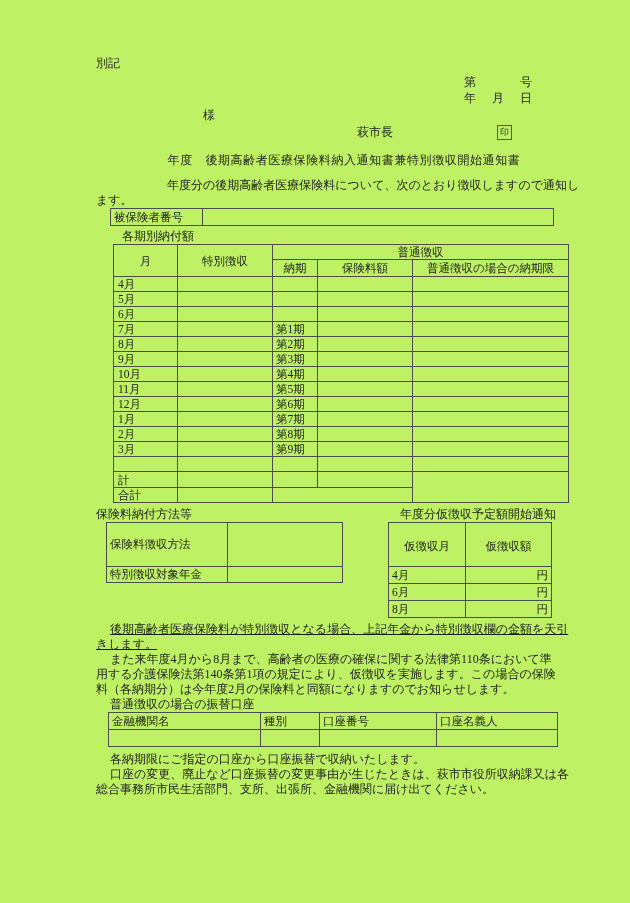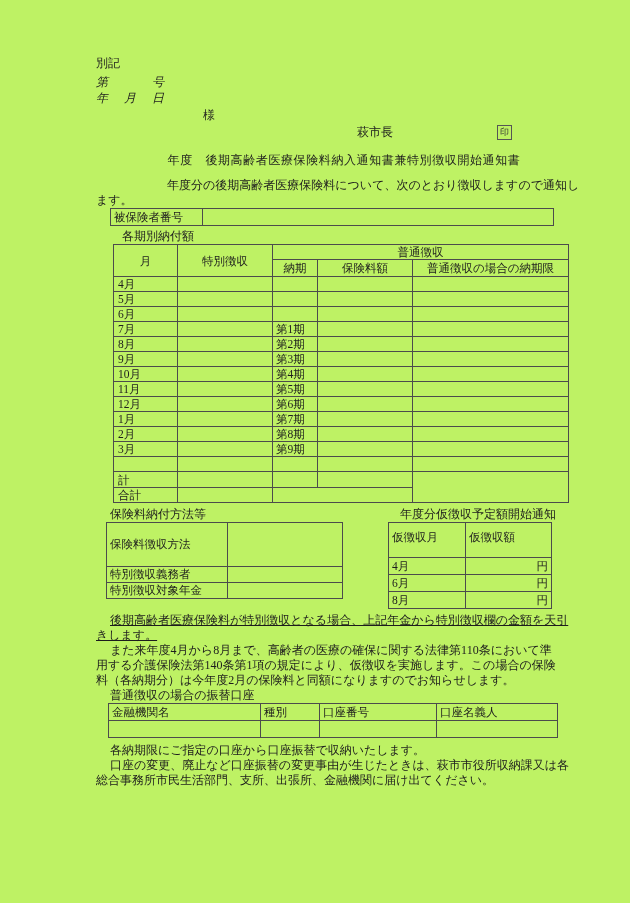--- a/index.html
+++ b/index.html
@@ -8,21 +8,21 @@
     width:630px;height:903px;
     background:#bef264;
     box-sizing:border-box;
     padding:55px 62px 0 96px;
     font-family:"Liberation Serif","DejaVu Serif",serif;
     font-size:12px;color:#1d1d1d;
     overflow:hidden;
   }
   .ln{height:17px;line-height:17px;white-space:pre;}
   .small-ln{height:16px;line-height:16px;}
-  .right-block{text-align:left;padding-right:34px;margin-top:2px;letter-spacing:2px;font-style:italic;}
+  .right-block{text-align:right;padding-right:34px;margin-top:2px;letter-spacing:2px;}
   .addressee{padding-left:107px;margin-top:1px;height:16px;line-height:16px;}
   .issuer{padding-left:261px;height:18px;line-height:18px;}
   .seal{
     display:inline-block;margin-left:104px;
     border:1px solid #555;
     width:13px;height:13px;line-height:13px;
     text-align:center;font-size:9px;vertical-align:1px;color:#333;
     letter-spacing:0;
   }
   .doc-title{margin-top:11px;height:17px;line-height:17px;text-align:center;padding-left:24px;letter-spacing:0.6px;white-space:pre;}
@@ -36,29 +36,29 @@
   .insured td{height:16px;line-height:16px;}
   .caption{height:14px;line-height:14px;white-space:pre;}
   .cap1{margin:3px 0 1px 26px;}
   .pay{margin-left:17px;width:455px;}
   .pay td{height:14px;line-height:14px;text-align:center;padding:0 2px;}
   .pay tr.h2 td{height:16px;}
   .pay tr.subtotal td{height:15px;}
   .pay td.m{text-align:left;padding-left:4px;}
   .pay td.p{text-align:left;padding-left:3px;}
   .two-col-caps{display:flex;justify-content:space-between;margin-top:4px;}
-  .two-col-caps .c-left{margin-left:14px;}
+  .two-col-caps .c-left{}
   .two-col-caps .c-right{margin-right:12px;}
   .two-col{display:flex;margin-top:1px;align-items:flex-start;}
   .method{margin-left:10px;width:237px;}
   .method td{height:15px;line-height:15px;}
   .method tr.tall td{height:43px;vertical-align:middle;}
   .prov{margin-left:45px;width:164px;}
   .prov td{height:16px;line-height:16px;}
-  .prov tr.head td{height:28px;vertical-align:top;padding-top:6px;}
+  .prov tr.head td{height:28px;vertical-align:top;padding-top:15px;text-align:center;}
   .prov td.yen{text-align:right;}
   .p-notes{margin-top:4px;text-decoration:underline;}
   .cap3{padding-left:14px;margin-top:0;}
   .account{margin-left:12px;width:450px;margin-top:1px;}
   .account td{height:16px;line-height:16px;}
   .foot1{margin-top:5px;height:15px;line-height:15px;}
   .foot2 .ln{height:15px;line-height:15px;}
 </style>
 </head>
 <body>
@@ -237,24 +237,20 @@
       <colgroup>
           <col style="width:121px">
           <col>
         </colgroup>
       <tbody>
           <tr class="tall">
         <td>保険料徴収方法</td>
         <td></td>
       </tr>
       <tr>
-        <td>特別徴収義務者</td>
-        <td></td>
-      </tr>
-      <tr>
         <td>特別徴収対象年金</td>
         <td></td>
       </tr>
     </tbody>
       </table>
 
     <table class="tbl prov">
       <colgroup>
           <col style="width:77px">
           <col>

